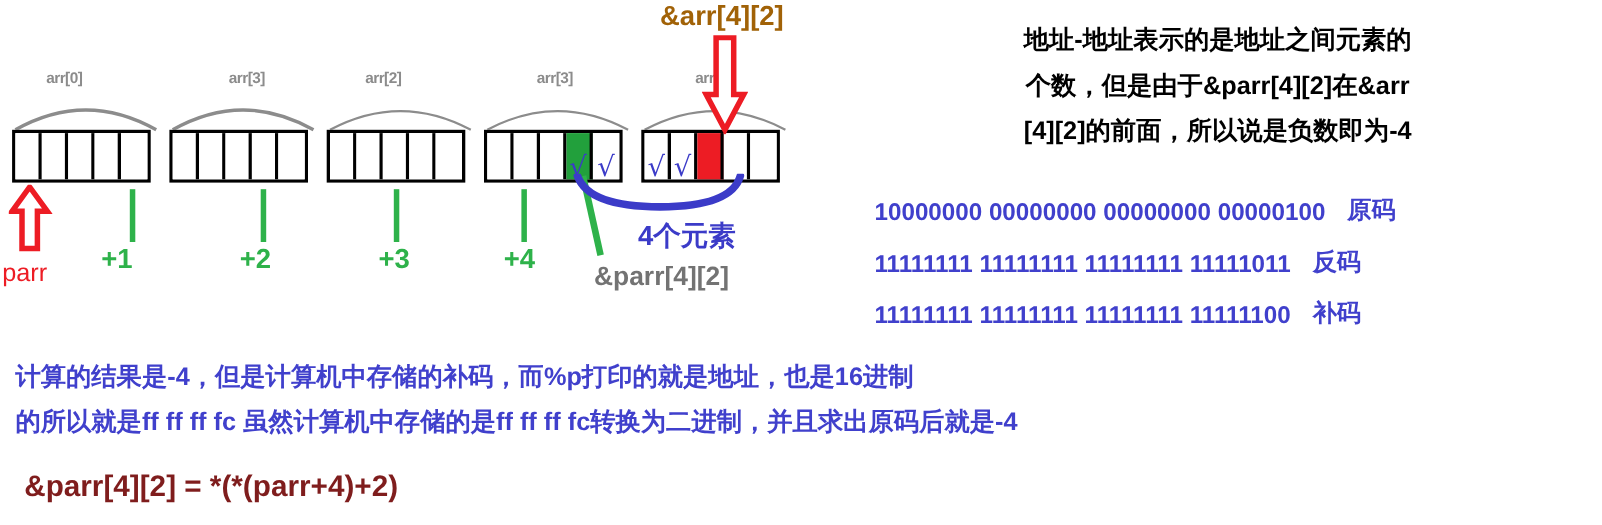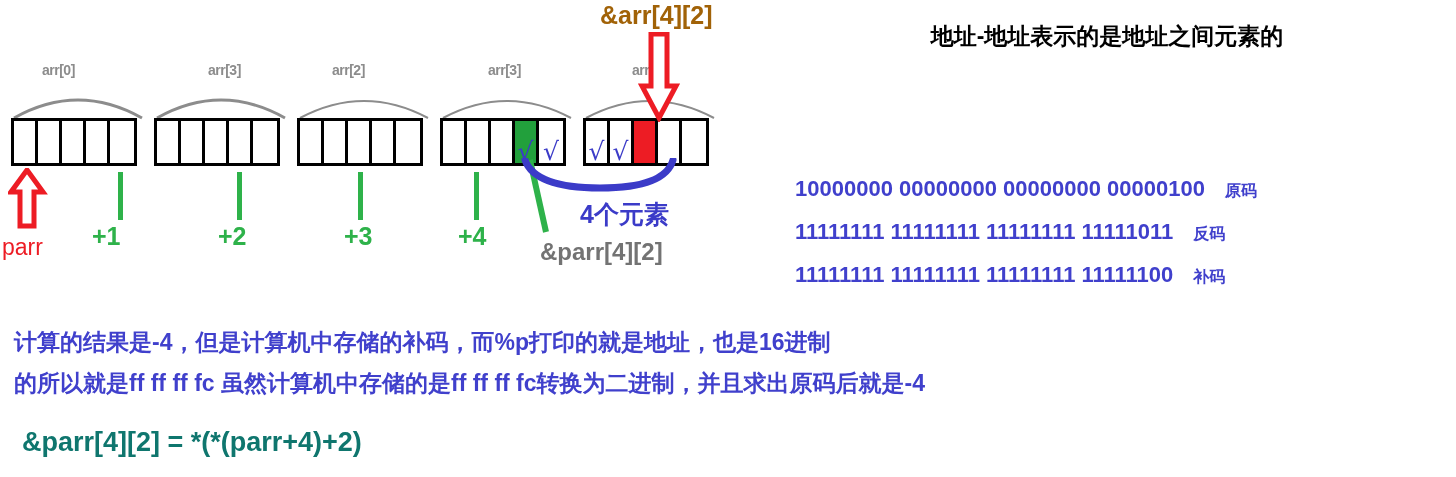--- a/index.html
+++ b/index.html
@@ -71,32 +71,32 @@
   }
 
   
   #binary-block{left:795px;top:176px;}
   .bin-row{display:flex;align-items:flex-end;margin-bottom:17px;}
   .bin-bits{
     font-size:22px;font-weight:700;color:#4040cc;letter-spacing:0px;white-space:nowrap;
     font-family:"Liberation Sans",sans-serif;
   }
   .bin-name{
-    font-size:16px;font-weight:700;color:#4040cc;margin-left:20px;white-space:nowrap;
+    font-size:22px;font-weight:700;color:#4040cc;margin-left:20px;white-space:nowrap;
   }
 
   
   #bottom-notes{left:14px;top:328px;width:1430px;}
   #bottom-notes p{
     margin:0 0 12px 0;font-size:23px;font-weight:700;color:#4040cc;
     white-space:nowrap;line-height:1.25;
   }
 
   #formula{
-    left:22px;top:427px;font-size:27px;font-weight:700;color:#0f766e;white-space:nowrap;
+    left:22px;top:427px;font-size:27px;font-weight:700;color:#7f1d1d;white-space:nowrap;
   }
 </style>
 </head>
 <body>
 
 <div class="abs" id="array-diagram">
 
   <svg class="arc-svg" width="745" height="45">
     <path d="M14 40 Q 78 4 142 40" stroke="#8c8c8c" stroke-width="3" fill="none"></path>
     <path d="M157 40 Q 221 4 285 40" stroke="#8c8c8c" stroke-width="3" fill="none"></path>
@@ -196,20 +196,22 @@
   <div id="parr42-label">&amp;parr[4][2]</div>
 
   <div id="top-red-label">&amp;arr[4][2]</div>
   <svg class="abs" style="left:638px;top:32px" width="42" height="90">
     <polygon points="13,2 29,2 29,54 38,54 21,86 4,54 13,54" fill="#ffffff" stroke="#ed1c24" stroke-width="5" stroke-linejoin="miter"></polygon>
   </svg>
 </div>
 
 <div class="abs" id="note-block">
   <p>地址-地址表示的是地址之间元素的</p>
+  <p>个数，但是由于&amp;parr[4][2]在&amp;arr</p>
+  <p>[4][2]的前面，所以说是负数即为-4</p>
 </div>
 
 <div class="abs" id="binary-block">
   <div class="bin-row">
     <span class="bin-bits">10000000 00000000 00000000 00000100</span>
     <span class="bin-name">原码</span>
   </div>
   <div class="bin-row">
     <span class="bin-bits">11111111 11111111 11111111 11111011</span>
     <span class="bin-name">反码</span>

